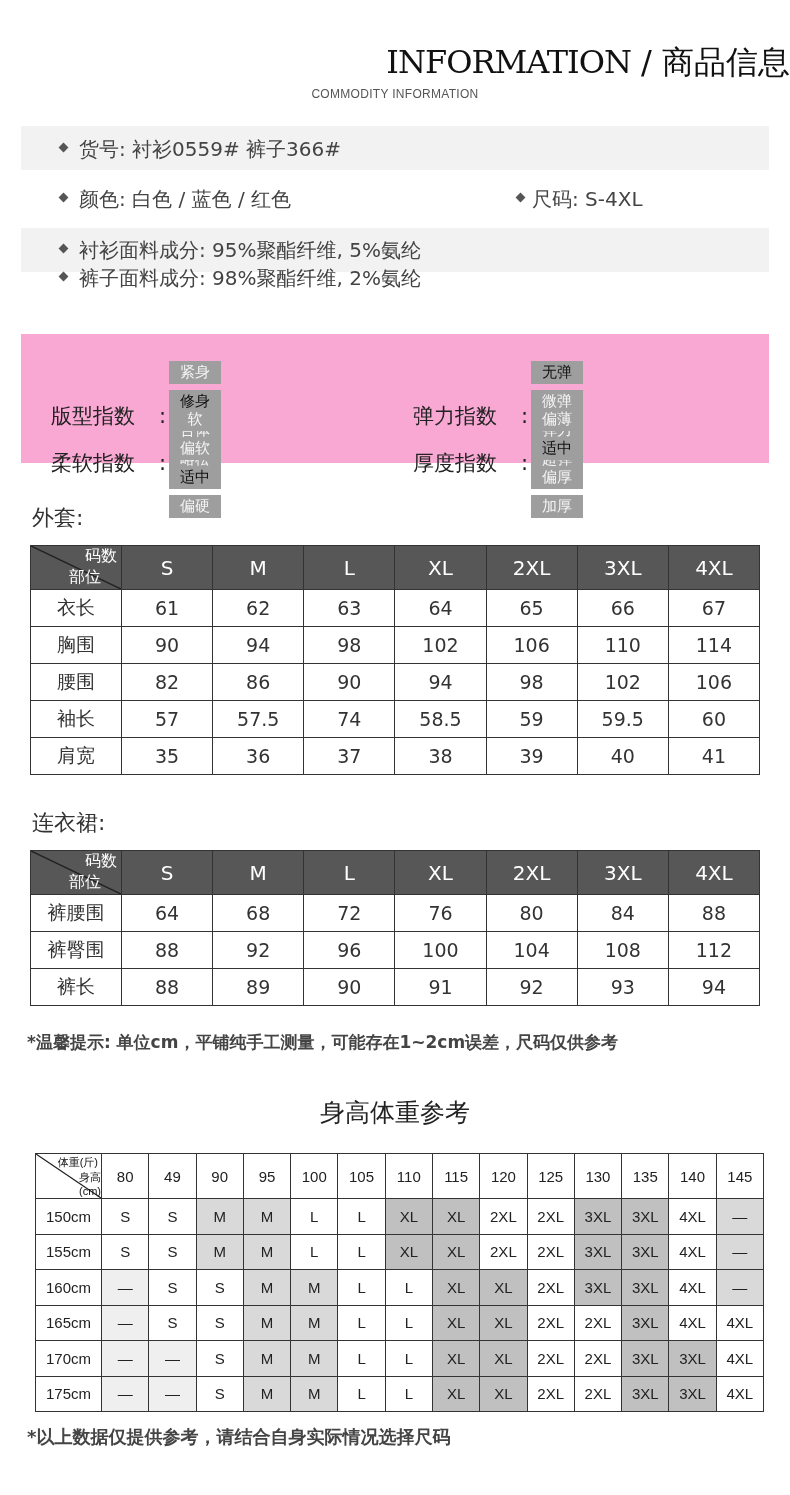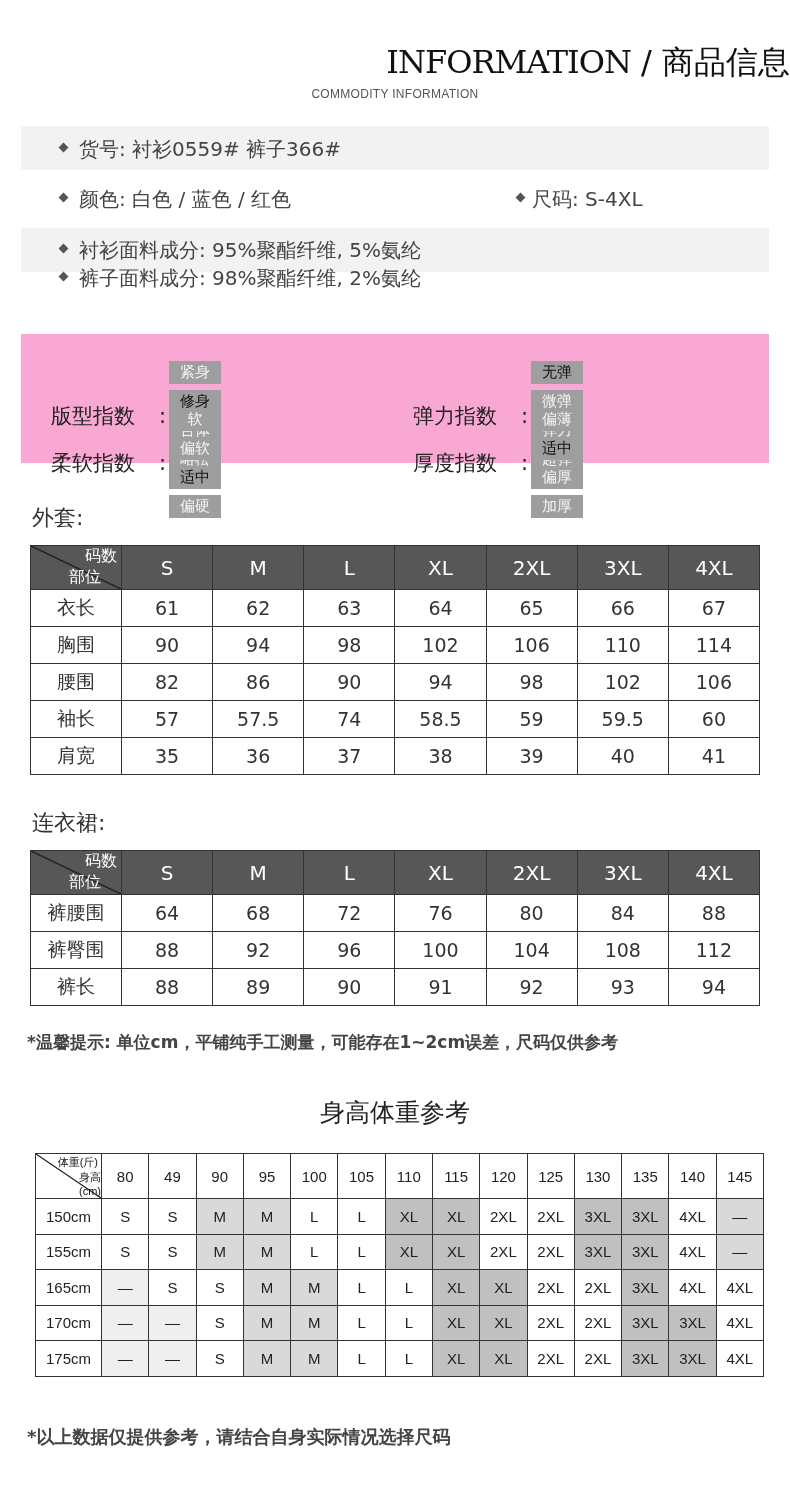--- a/index.html
+++ b/index.html
@@ -331,20 +331,37 @@
         <td class="c-xl">XL</td>
         <td class="c-xl">XL</td>
         <td>2XL</td>
         <td>2XL</td>
         <td class="c-xl">3XL</td>
         <td class="c-xl">3XL</td>
         <td>4XL</td>
         <td class="c-m">—</td>
       </tr>
       <tr>
+        <td>160cm</td>
+        <td class="c-dash">—</td>
+        <td>S</td>
+        <td>S</td>
+        <td class="c-m">M</td>
+        <td class="c-m">M</td>
+        <td>L</td>
+        <td>L</td>
+        <td class="c-xl">XL</td>
+        <td class="c-xl">XL</td>
+        <td>2XL</td>
+        <td class="c-xl">3XL</td>
+        <td class="c-xl">3XL</td>
+        <td>4XL</td>
+        <td class="c-m">—</td>
+      </tr>
+      <tr>
         <td>165cm</td>
         <td class="c-dash">—</td>
         <td>S</td>
         <td>S</td>
         <td class="c-m">M</td>
         <td class="c-m">M</td>
         <td>L</td>
         <td>L</td>
         <td class="c-xl">XL</td>
         <td class="c-xl">XL</td>

